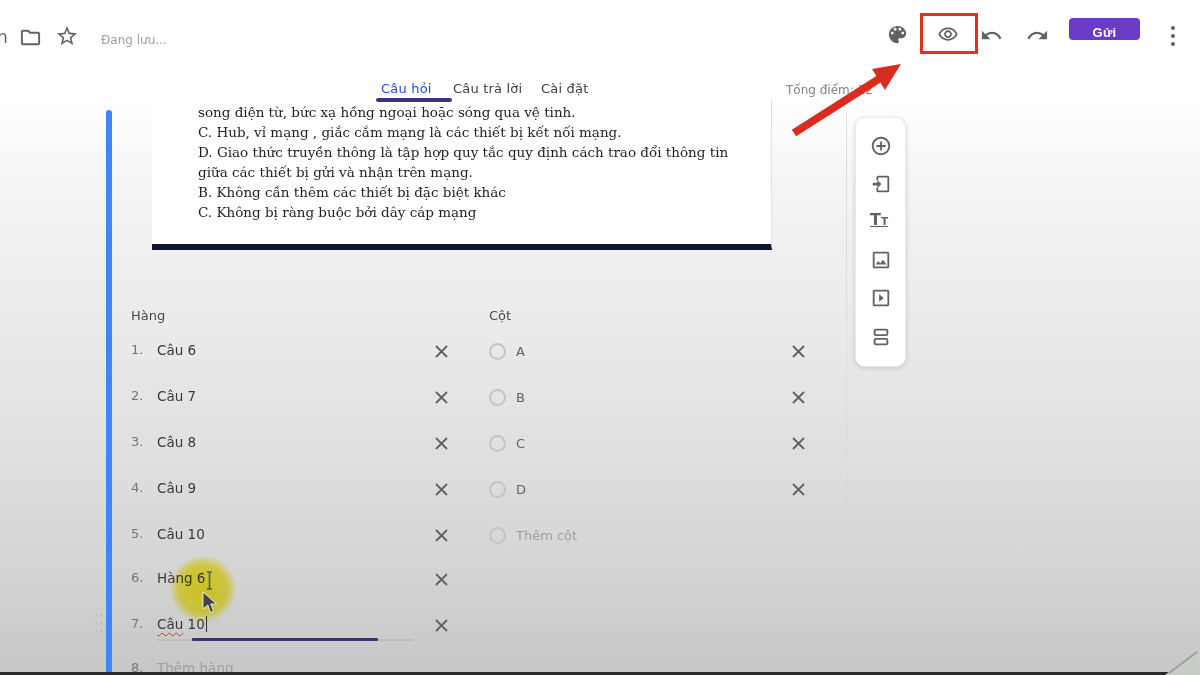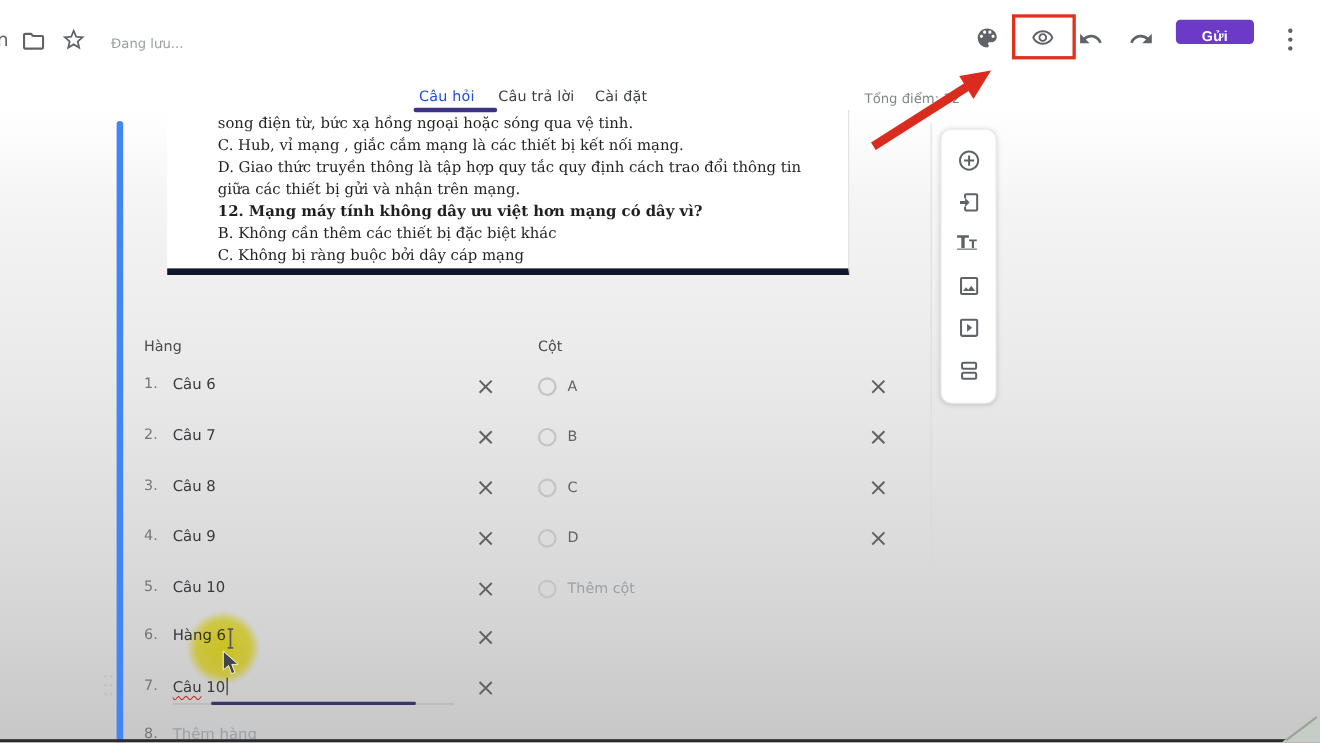--- a/index.html
+++ b/index.html
@@ -133,21 +133,20 @@
   </span>
 </div>
 <div class="tab-underline"></div>
 
 <div class="doc-card">
   <div class="doc-text">
     <div>song điện từ, bức xạ hồng ngoại hoặc sóng qua vệ tinh.</div>
     <div>C. Hub, vỉ mạng , giắc cắm mạng là các thiết bị kết nối mạng.</div>
     <div>D. Giao thức truyền thông là tập hợp quy tắc quy định cách trao đổi thông tin</div>
     <div>giữa các thiết bị gửi và nhận trên mạng.</div>
-    <div class="bold">12. Mạng máy tính không dây ưu việt hơn mạng có dây vì?</div>
     <div>B. Không cần thêm các thiết bị đặc biệt khác</div>
     <div>C. Không bị ràng buộc bởi dây cáp mạng</div>
   </div>
 </div>
 
 <div class="blue-bar"></div>
 <div class="card-right-edge"></div>
 
 <span class="col-hdr" style="left:131px; top:308px;">Hàng</span>
 <span class="col-hdr" style="left:489px; top:308px;">Cột</span>

